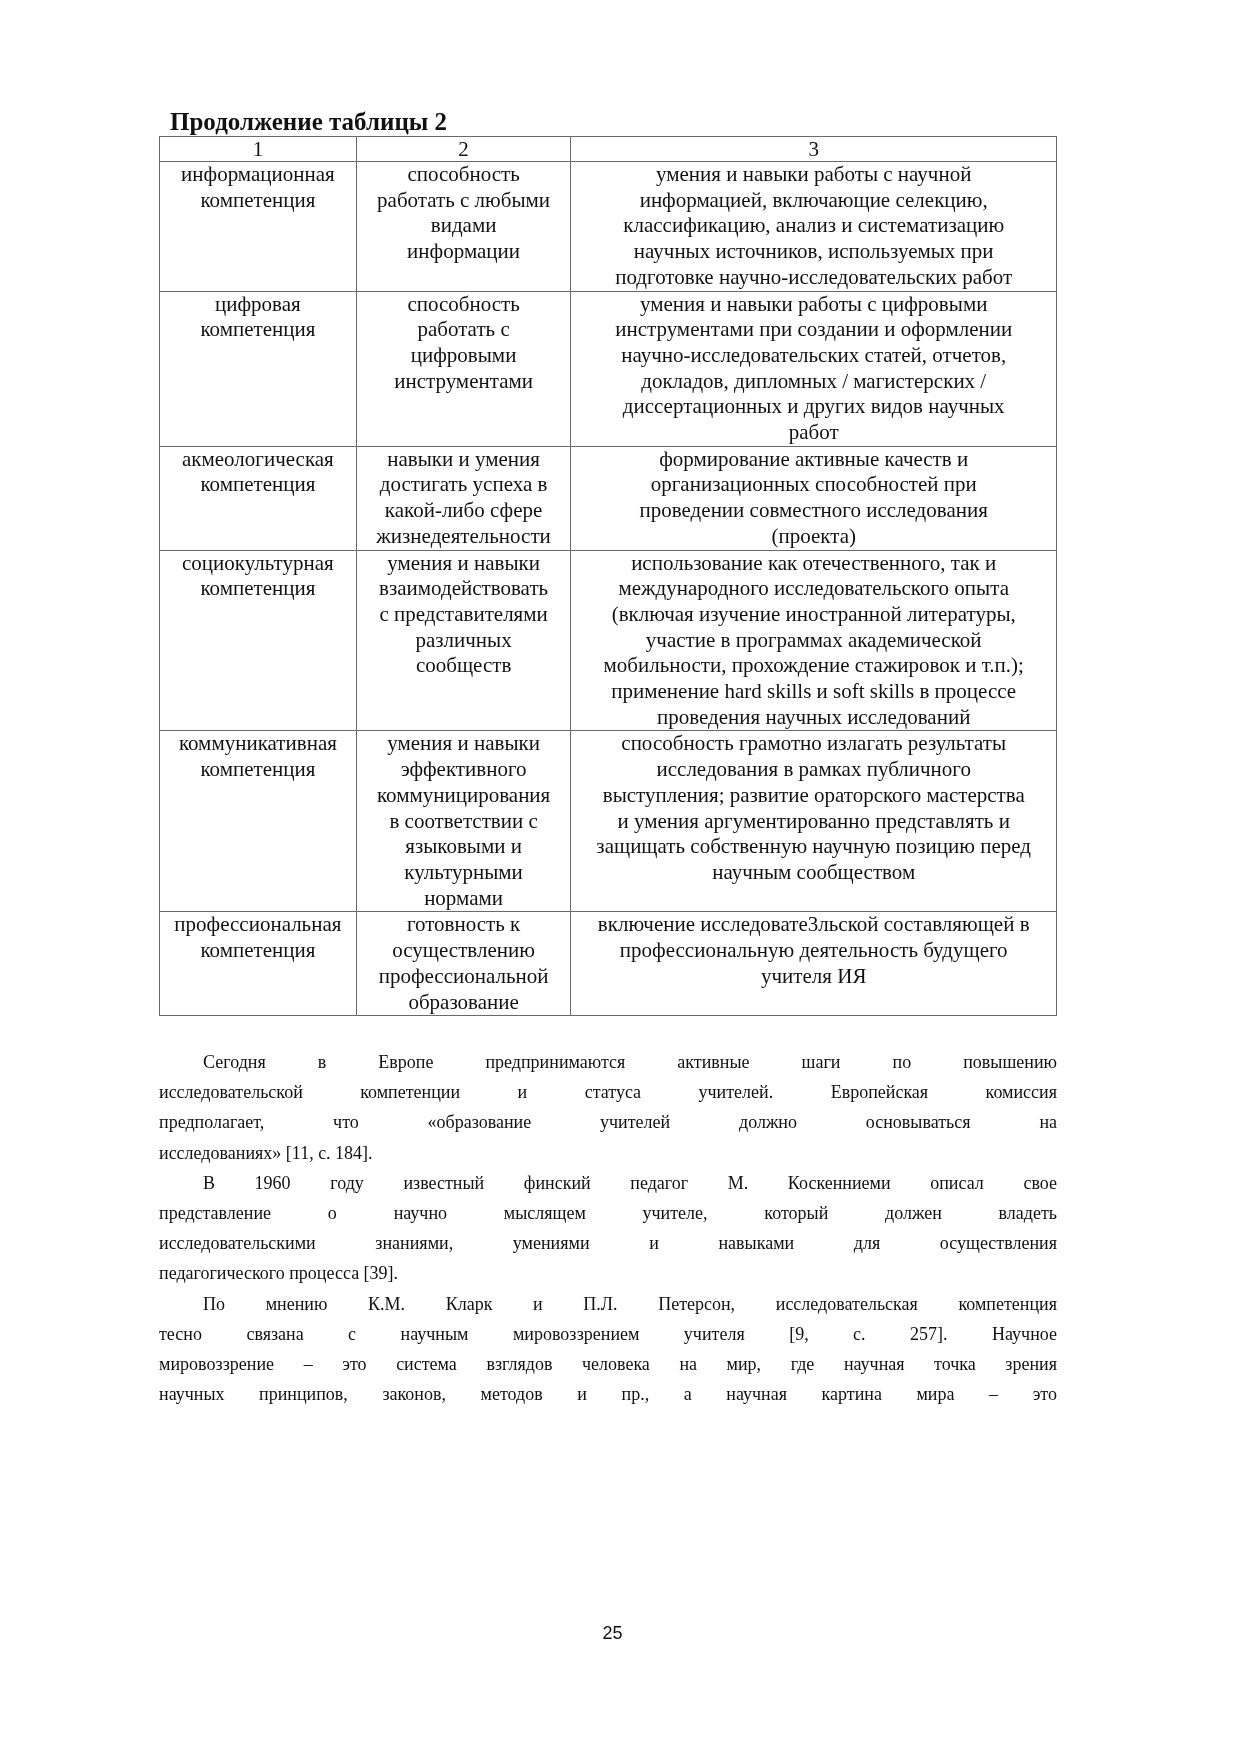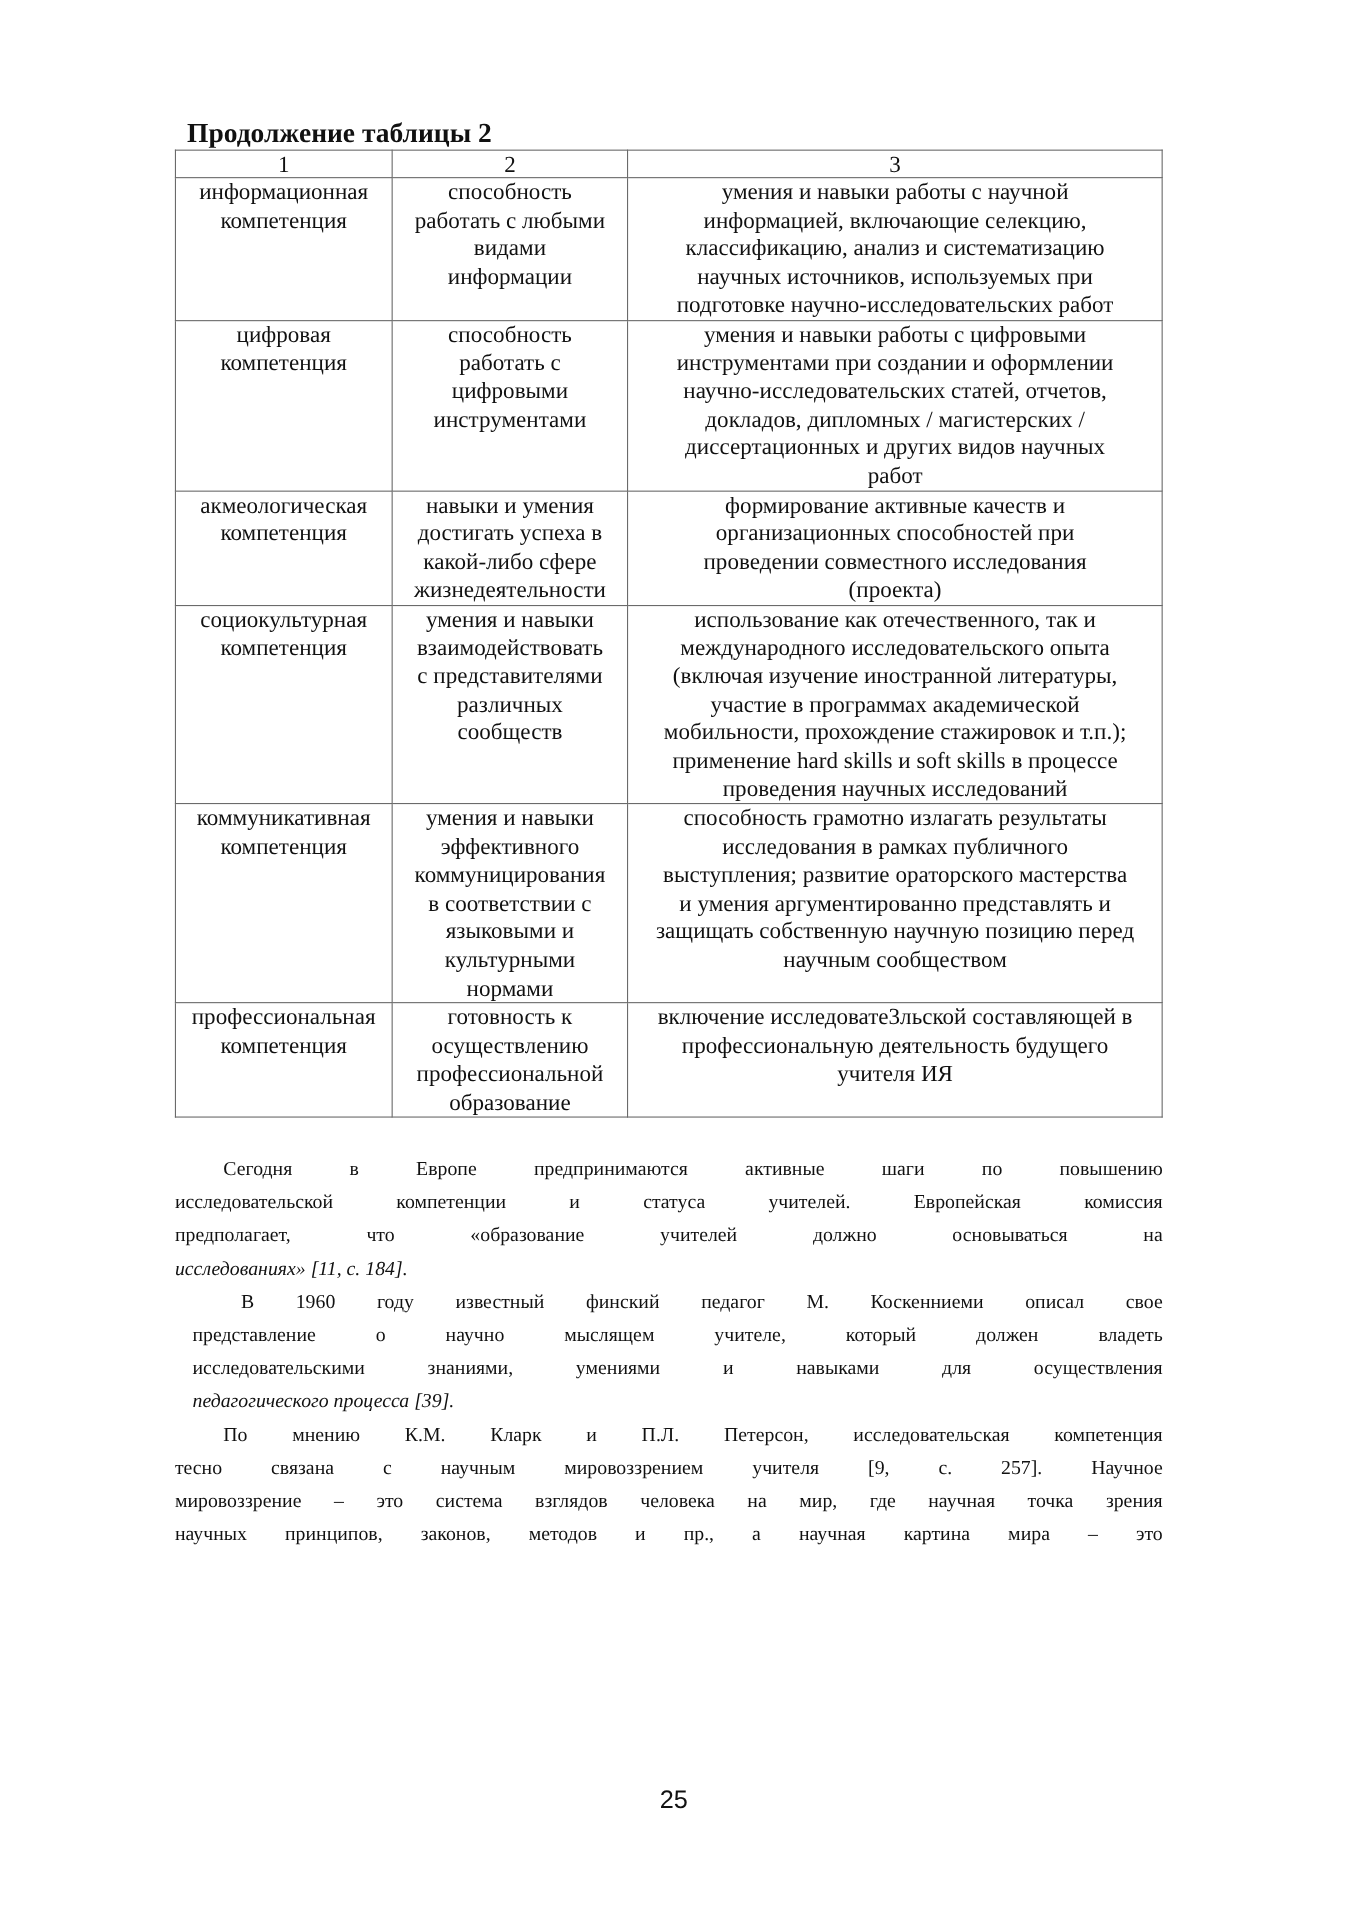--- a/index.html
+++ b/index.html
@@ -8,24 +8,24 @@
   .caption { position: absolute; left: 170px; top: 108px; font-size: 25px; line-height: 28px; font-weight: bold; }
   table.t { position: absolute; left: 159px; top: 136px; width: 898px; border-collapse: collapse;
             font-size: 21px; line-height: 25.7px; }
   table.t td { border: 1.5px solid #6a6a6a; vertical-align: top; text-align: center; padding: 0 4px; }
   table.t tr.head td { line-height: 24px; }
   table.t col.c1 { width: 197px; } table.t col.c2 { width: 215px; } table.t col.c3 { width: 486px; }
   .line { display: block; white-space: nowrap; }
   .body { position: absolute; left: 159px; top: 1047px; width: 898px; font-size: 18px; line-height: 30.2px; }
   .body p { margin: 0; text-align: justify; text-align-last: left; text-indent: 44px; }
   .body p .l { display: block; text-align: justify; text-align-last: justify; }
-  .body p .l.last { text-align-last: left; font-style: italic; }
+  .body p .l.last { text-align-last: left; }
   .body p .l.first { text-indent: 44px; }
   .pnum { position: absolute; left: 0; width: 1225px; top: 1623px; text-align: center;
-          font-family: "Liberation Sans", "DejaVu Sans", sans-serif; font-size: 23px; }
+          font-family: "Liberation Sans", "DejaVu Sans", sans-serif; font-size: 18px; }
 </style>
 </head>
 <body>
 
 <div class="caption">Продолжение таблицы 2</div>
 
 <table class="t">
   <colgroup>
       <col class="c1">
       <col class="c2">
@@ -159,21 +159,21 @@
     </tbody>
 </table>
 
 <div class="body" id="body">
     <p style="text-indent: 0px;">
       <span class="l first">Сегодня в Европе предпринимаются активные шаги по повышению</span>
       <span class="l">исследовательской компетенции и статуса учителей. Европейская комиссия</span>
       <span class="l">предполагает, что «образование учителей должно основываться на</span>
       <span class="l last">исследованиях» [11, с. 184].</span>
     </p>
-    <p style="text-indent: 0px; margin-left: 16px;">
+    <p style="text-indent: 0px;">
       <span class="l first">В 1960 году известный финский педагог М. Коскенниеми описал свое</span>
       <span class="l">представление о научно мыслящем учителе, который должен владеть</span>
       <span class="l">исследовательскими знаниями, умениями и навыками для осуществления</span>
       <span class="l last">педагогического процесса [39].</span>
     </p>
     <p style="text-indent: 0px;">
       <span class="l first">По мнению К.М. Кларк и П.Л. Петерсон, исследовательская компетенция</span>
       <span class="l">тесно связана с научным мировоззрением учителя [9, с. 257]. Научное</span>
       <span class="l">мировоззрение – это система взглядов человека на мир, где научная точка зрения</span>
       <span class="l">научных принципов, законов, методов и пр., а научная картина мира – это</span>

